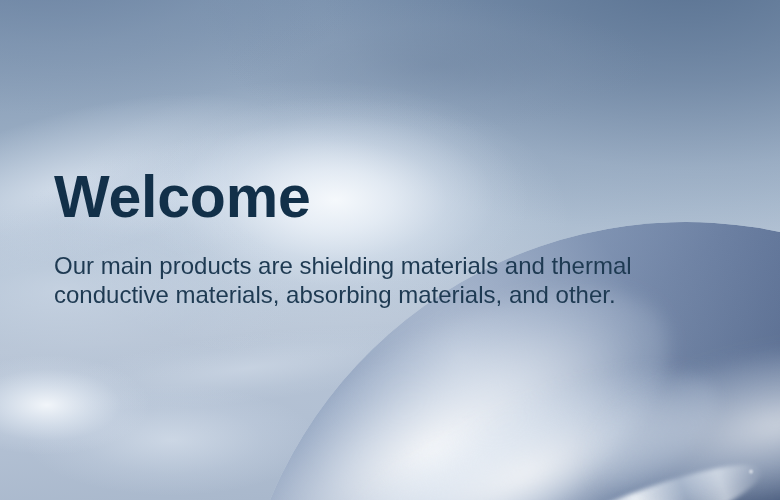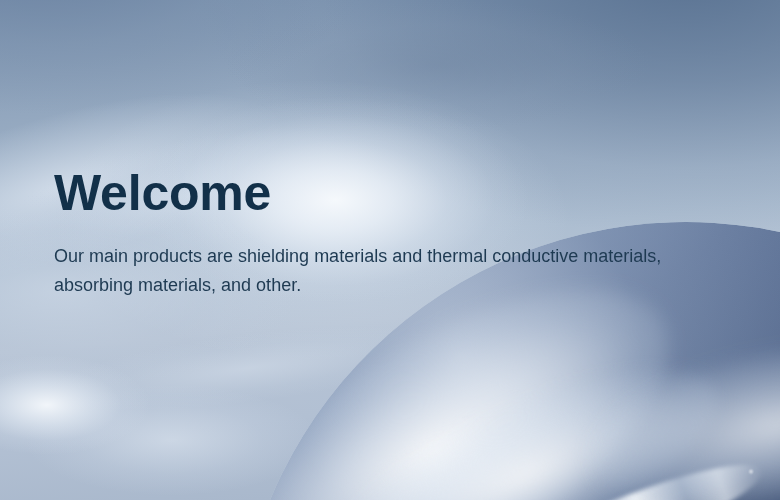--- a/index.html
+++ b/index.html
@@ -344,32 +344,32 @@
 
   .content {
     position: absolute;
     left: 54px;
     top: 168px;
     width: 660px;
   }
 
   .headline {
     margin: 0;
-    font-size: 50px;
+    font-size: 59px;
     font-weight: bold;
     line-height: 1.0;
     letter-spacing: -0.2px;
     color: #123049;
     white-space: nowrap;
   }
 
   .subcopy {
     margin: 0;
     padding-top: 24px;
-    font-size: 18px;
+    font-size: 24px;
     font-weight: normal;
     line-height: 29px;
     color: #1e3a52;
     max-width: 640px;
   }
 </style>
 </head>
 <body>
 
 <div id="stage">

